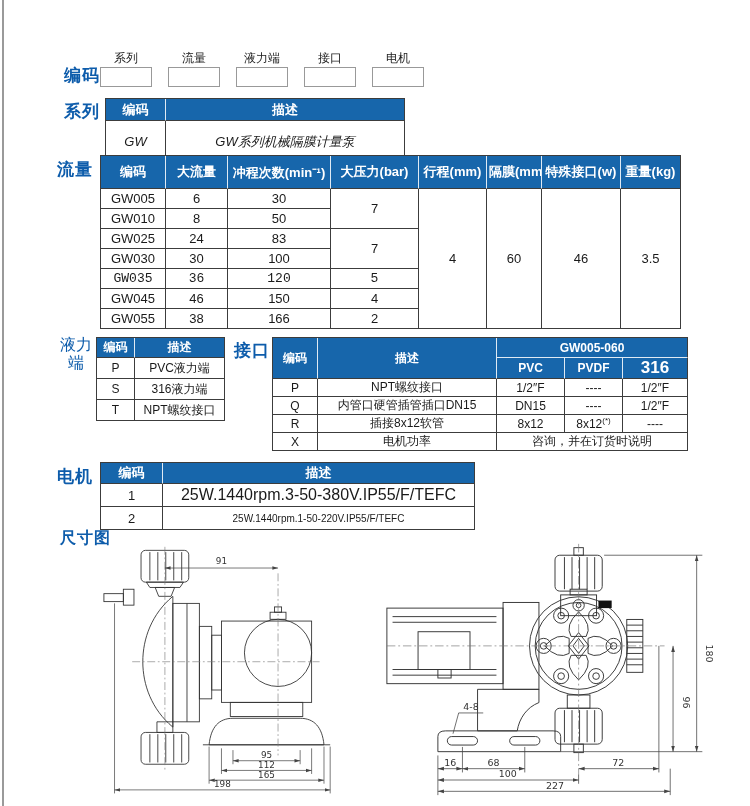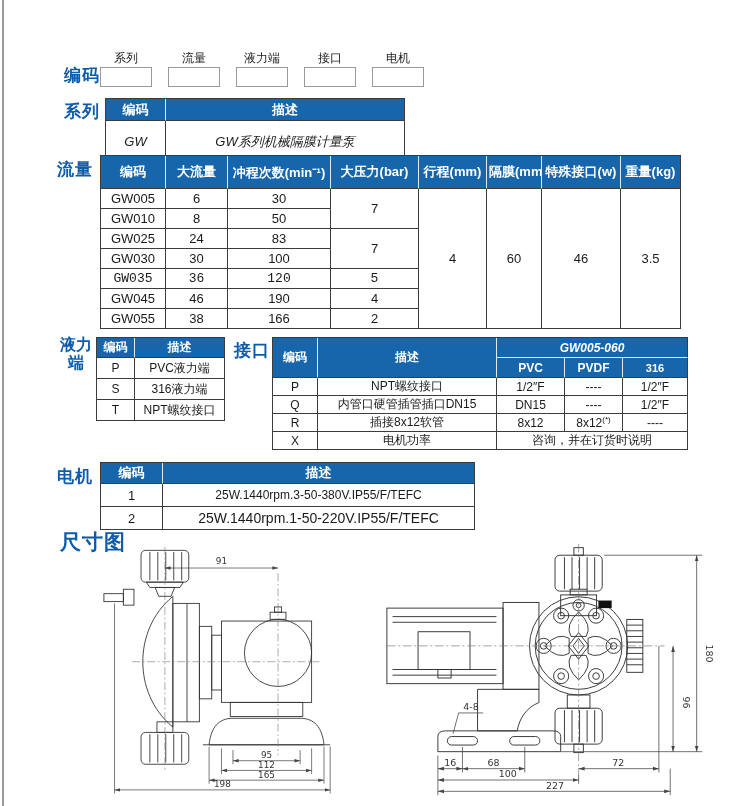--- a/index.html
+++ b/index.html
@@ -19,27 +19,27 @@
 
   
   table.dt { border-collapse:separate; border-spacing:0; table-layout:fixed; position:absolute;
              font-size:13px; }
   table.dt th, table.dt td { border-right:1px solid #3c3c3c; border-bottom:1px solid #3c3c3c;
              text-align:center; vertical-align:middle; padding:0 2px; white-space:nowrap; overflow:hidden; }
   table.dt { border-top:1px solid #3c3c3c; border-left:1px solid #3c3c3c; }
   table.dt th { background:#1766ab; color:#fff; font-weight:bold; font-size:13px;
              border-right:1px solid #dfeaf4; border-bottom:1px solid #3c3c3c; }
   table.dt th:last-child { border-right-color:#3c3c3c; }
-  table.dt th.mid { border-bottom-color:#dfeaf4;font-style:italic; }
+  table.dt th.mid { border-bottom-color:#dfeaf4; }
   td.left { text-align:left; padding-left:8px; }
   sup.note { font-size:8px; }
 
   
   .hyd-label { position:absolute; left:55px; top:336px; width:42px; text-align:center;
-               font-size:16px; font-weight:bold; color:#0d5cab; line-height:1.15; }
+               font-size:16px; font-weight:normal; color:#0d5cab; line-height:1.15; }
 
   
   svg text { font-family:"DejaVu Sans", sans-serif; font-size:10px; fill:#333; }
   .drawing { position:absolute; }
 </style>
 </head>
 <body>
 
 <div class="page">
   <div class="vrule"></div>
@@ -138,21 +138,21 @@
     </tr>
     <tr style="height:20px;font-family:Liberation Mono, monospace;">
       <td>GW035</td>
       <td>36</td>
       <td>120</td>
       <td>5</td>
     </tr>
     <tr style="height:20px;">
       <td>GW045</td>
       <td>46</td>
-      <td>190</td>
+      <td>150</td>
       <td>4</td>
     </tr>
     <tr style="height:20px;">
       <td>GW055</td>
       <td>38</td>
       <td>166</td>
       <td>2</td>
     </tr>
   </tbody>
     </table>
@@ -197,21 +197,21 @@
     </colgroup>
     <tbody>
         <tr style="height:20px;">
       <th rowspan="2" style="font-size:12px;">编码</th>
       <th rowspan="2" style="font-size:12px;">描述</th>
       <th colspan="3" class="mid" style="font-size:12px;">GW005-060</th>
     </tr>
     <tr style="height:20px;">
       <th style="font-size:12px;">PVC</th>
       <th style="font-size:12px;margin-top:43px;">PVDF</th>
-      <th style="font-size:11px;">316</th>
+      <th style="font-size:17px;">316</th>
     </tr>
     <tr style="height:18px;">
       <td>P</td>
       <td>NPT螺纹接口</td>
       <td>1/2″F</td>
       <td>----</td>
       <td>1/2″F</td>
     </tr>
     <tr style="height:18px;">
       <td>Q</td>
@@ -241,30 +241,30 @@
         <col style="width:62px">
         <col>
       </colgroup>
     <tbody>
         <tr style="height:21px;">
       <th>编码</th>
       <th>描述</th>
     </tr>
     <tr style="height:23px;">
       <td>1</td>
-      <td style="font-size:12px;">25W.1440rpm.3-50-380V.IP55/F/TEFC</td>
+      <td style="font-size:16px;">25W.1440rpm.3-50-380V.IP55/F/TEFC</td>
     </tr>
     <tr style="height:23px;">
       <td>2</td>
-      <td style="font-size:14px;">25W.1440rpm.1-50-220V.IP55/F/TEFC</td>
+      <td style="font-size:10px;">25W.1440rpm.1-50-220V.IP55/F/TEFC</td>
     </tr>
   </tbody>
     </table>
 
-  <div class="sec-label" style="left:60px; top:528px; font-size:21px;">尺寸图</div>
+  <div class="sec-label" style="left:60px; top:528px; font-size:16px;">尺寸图</div>
 
   <svg class="drawing" style="left:88px; top:545px;" width="274" height="252" viewBox="0 0 310 285">
     <defs>
       <marker id="arL" markerWidth="10" markerHeight="8" refX="8" refY="3" orient="auto-start-reverse">
         <path d="M0,0.5 L8,3 L0,5.5 Z" fill="#444"></path>
       </marker>
     </defs>
     <g stroke="#333" fill="none" stroke-width="1">
 
       <rect x="60" y="6" width="54" height="36" rx="5"></rect>

